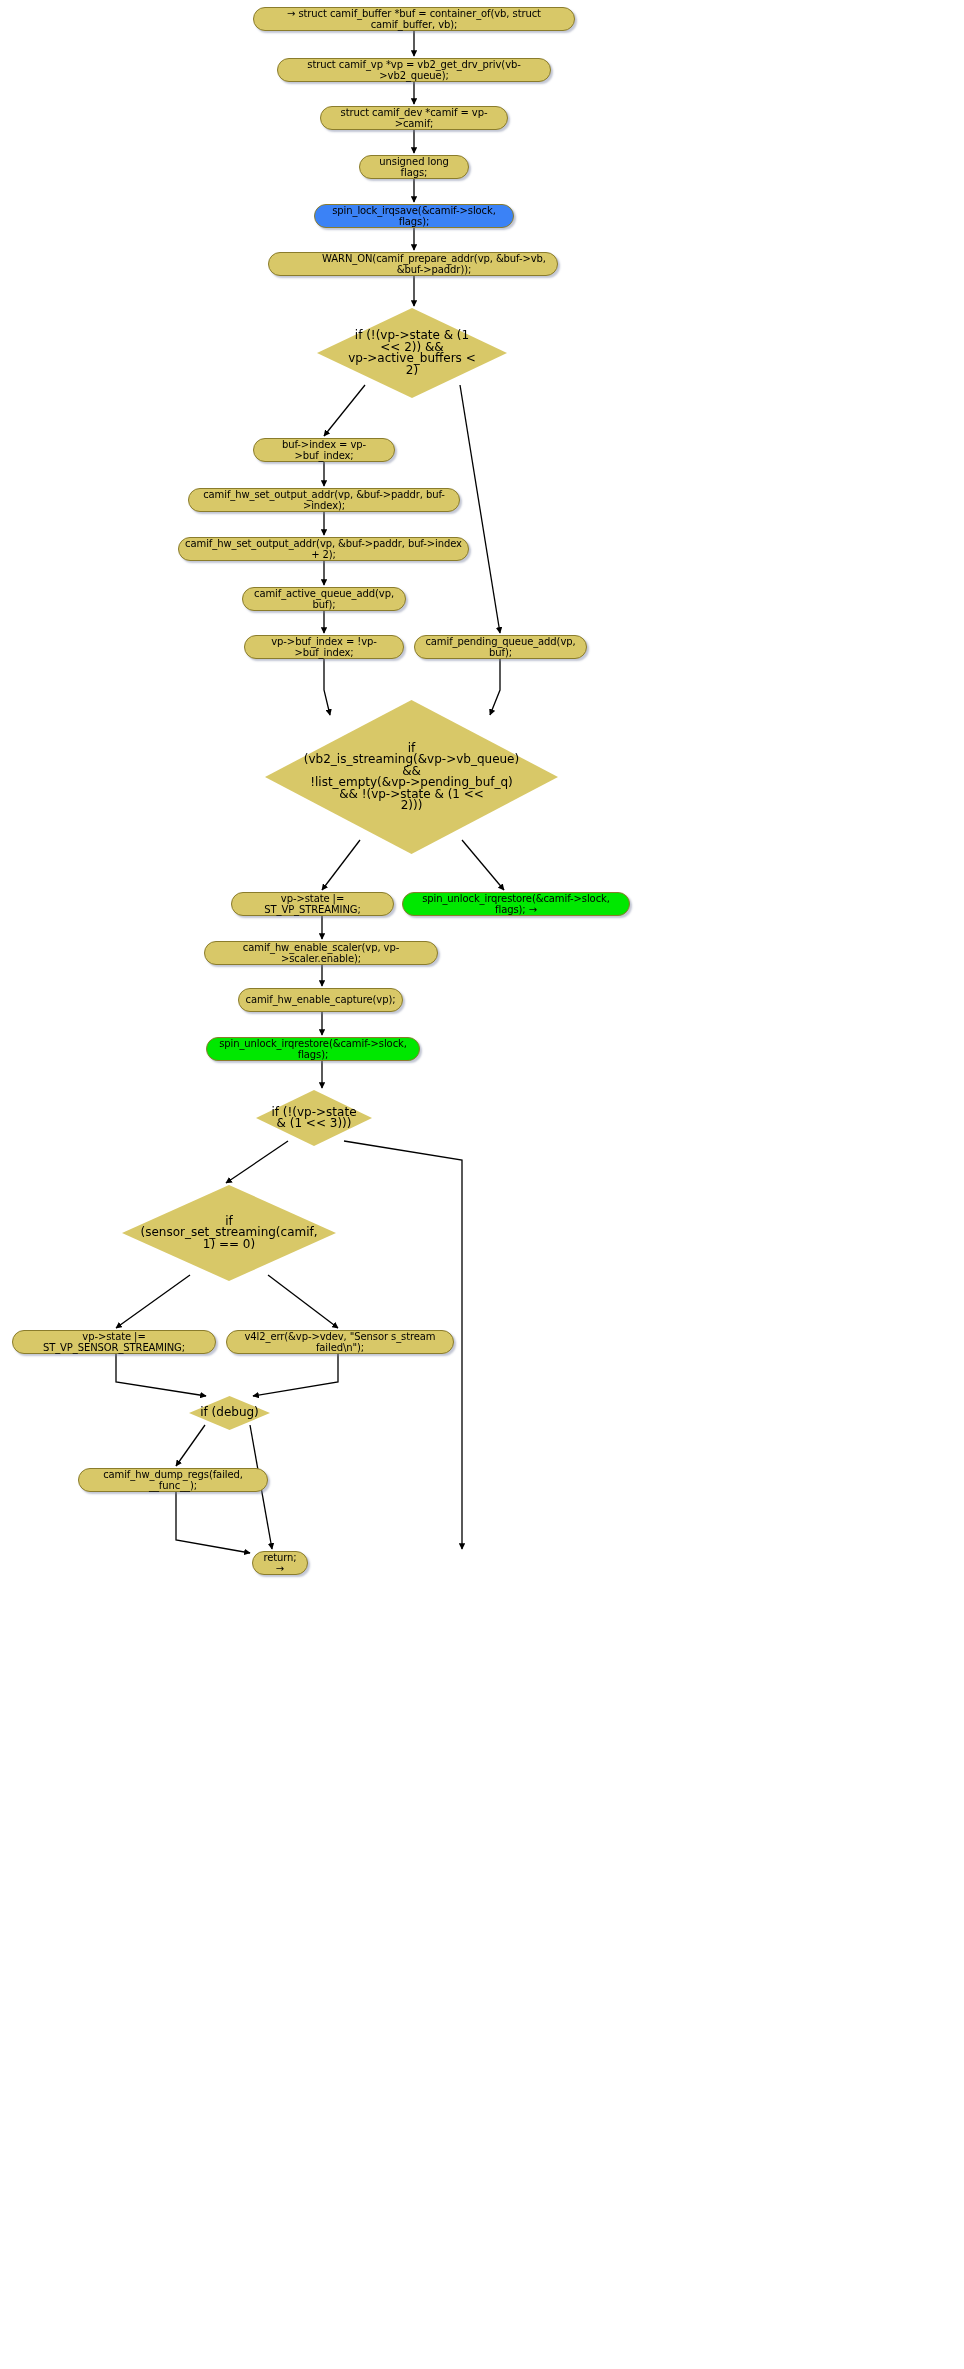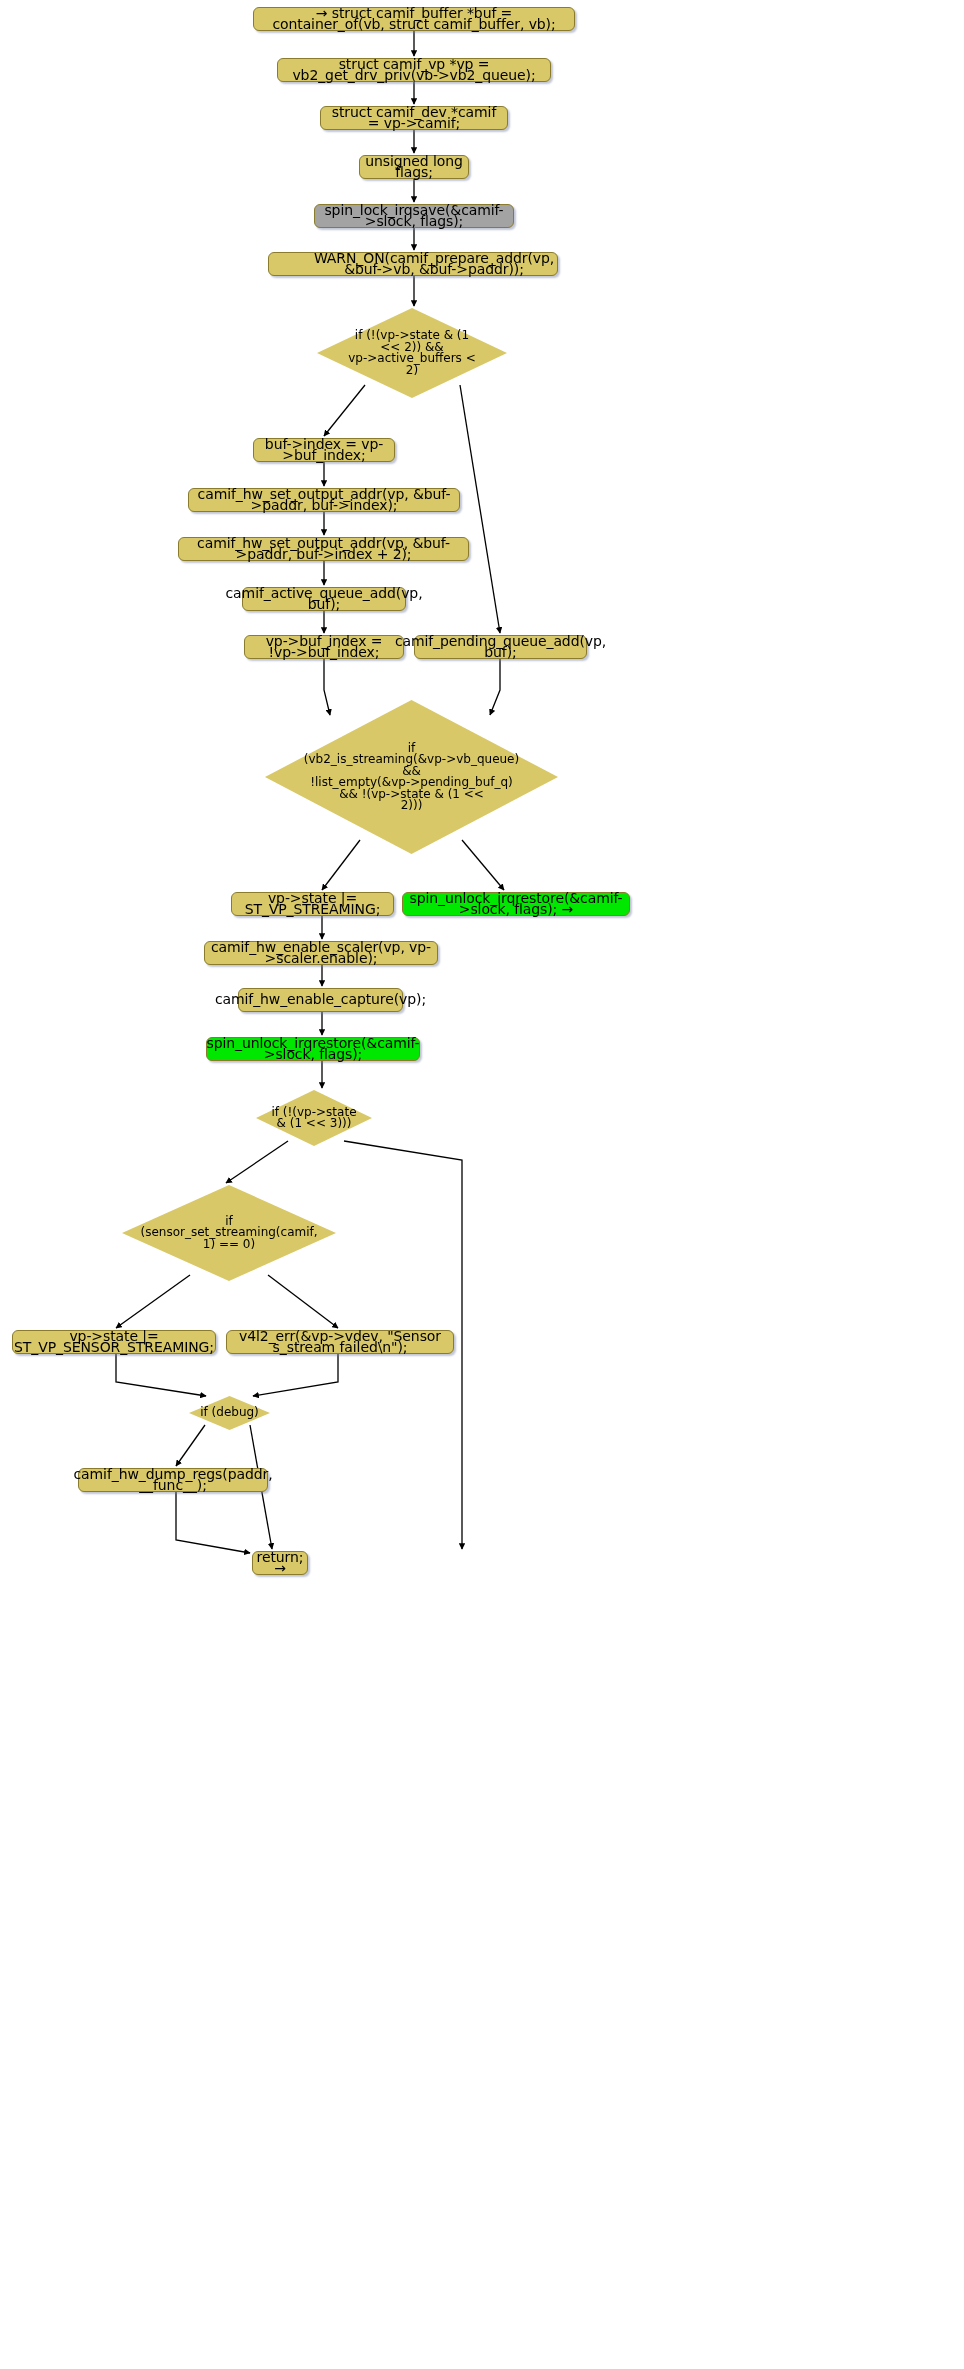--- a/index.html
+++ b/index.html
@@ -6,31 +6,31 @@
   html,body{margin:0;padding:0;background:#ffffff;}
   body{font-family:"DejaVu Sans", sans-serif;}
   #canvas{position:relative;width:964px;height:2369px;overflow:hidden;background:#fff;}
   #edges{position:absolute;left:0;top:0;width:964px;height:2369px;}
   .node{
     position:absolute;
     box-sizing:border-box;
     display:flex;align-items:center;justify-content:center;
     text-align:center;
     border:1px solid #8a7c2c;
-    border-radius:6px;
+    border-radius:12px;
     background:#d8c868;
     color:#000000;
-    font-size:14px;
+    font-size:10px;
     line-height:11.5px;
     letter-spacing:-0.1px;
     white-space:pre-line;
     box-shadow:2px 2px 2px rgba(120,128,160,0.45);
     padding:2px 5px;
   }
-  .node.red{background:#a3a3a3;border-color:#8a7c2c;color:#000;}
+  .node.red{background:#3b82f6;border-color:#8a7c2c;color:#000;}
   .node.green{background:#00e800;border-color:#8a7c2c;color:#000;}
   .diamond{
     position:absolute;
     box-sizing:border-box;
     display:flex;align-items:center;justify-content:center;
     text-align:center;
     color:#000;
     font-size:12px;
     line-height:11.5px;
     white-space:pre-line;
@@ -133,16 +133,16 @@
       <div class="node" style="left: 238px; top: 988px; width: 165px; height: 24px;"><span>camif_hw_enable_capture(vp);</span></div>
       <div class="node green" style="left: 206px; top: 1037px; width: 214px; height: 24px;"><span>spin_unlock_irqrestore(&amp;camif-&gt;slock, flags);</span></div>
       <div class="diamond" style="left: 256px; top: 1090px; width: 116px; height: 56px;"><div class="dshadow"></div><div class="dshape"></div><div class="dtext">if (!(vp-&gt;state
 &amp; (1 &lt;&lt; 3)))</div></div>
       <div class="diamond" style="left: 122px; top: 1185px; width: 214px; height: 96px;"><div class="dshadow"></div><div class="dshape"></div><div class="dtext">if
 (sensor_set_streaming(camif,
 1) == 0)</div></div>
       <div class="node" style="left: 12px; top: 1330px; width: 204px; height: 24px;"><span>vp-&gt;state |= ST_VP_SENSOR_STREAMING;</span></div>
       <div class="node" style="left: 226px; top: 1330px; width: 228px; height: 24px;"><span>v4l2_err(&amp;vp-&gt;vdev, "Sensor s_stream failed\n");</span></div>
       <div class="diamond" style="left: 189px; top: 1396px; width: 81px; height: 34px;"><div class="dshadow"></div><div class="dshape"></div><div class="dtext">if (debug)</div></div>
-      <div class="node" style="left: 78px; top: 1468px; width: 190px; height: 24px;"><span>camif_hw_dump_regs(paddr, __func__);</span></div>
+      <div class="node" style="left: 78px; top: 1468px; width: 190px; height: 24px;"><span>camif_hw_dump_regs(failed, __func__);</span></div>
       <div class="node" style="left: 252px; top: 1551px; width: 56px; height: 24px;"><span>return; →</span></div>
     </div>
 </div>
 
 </body></html>

